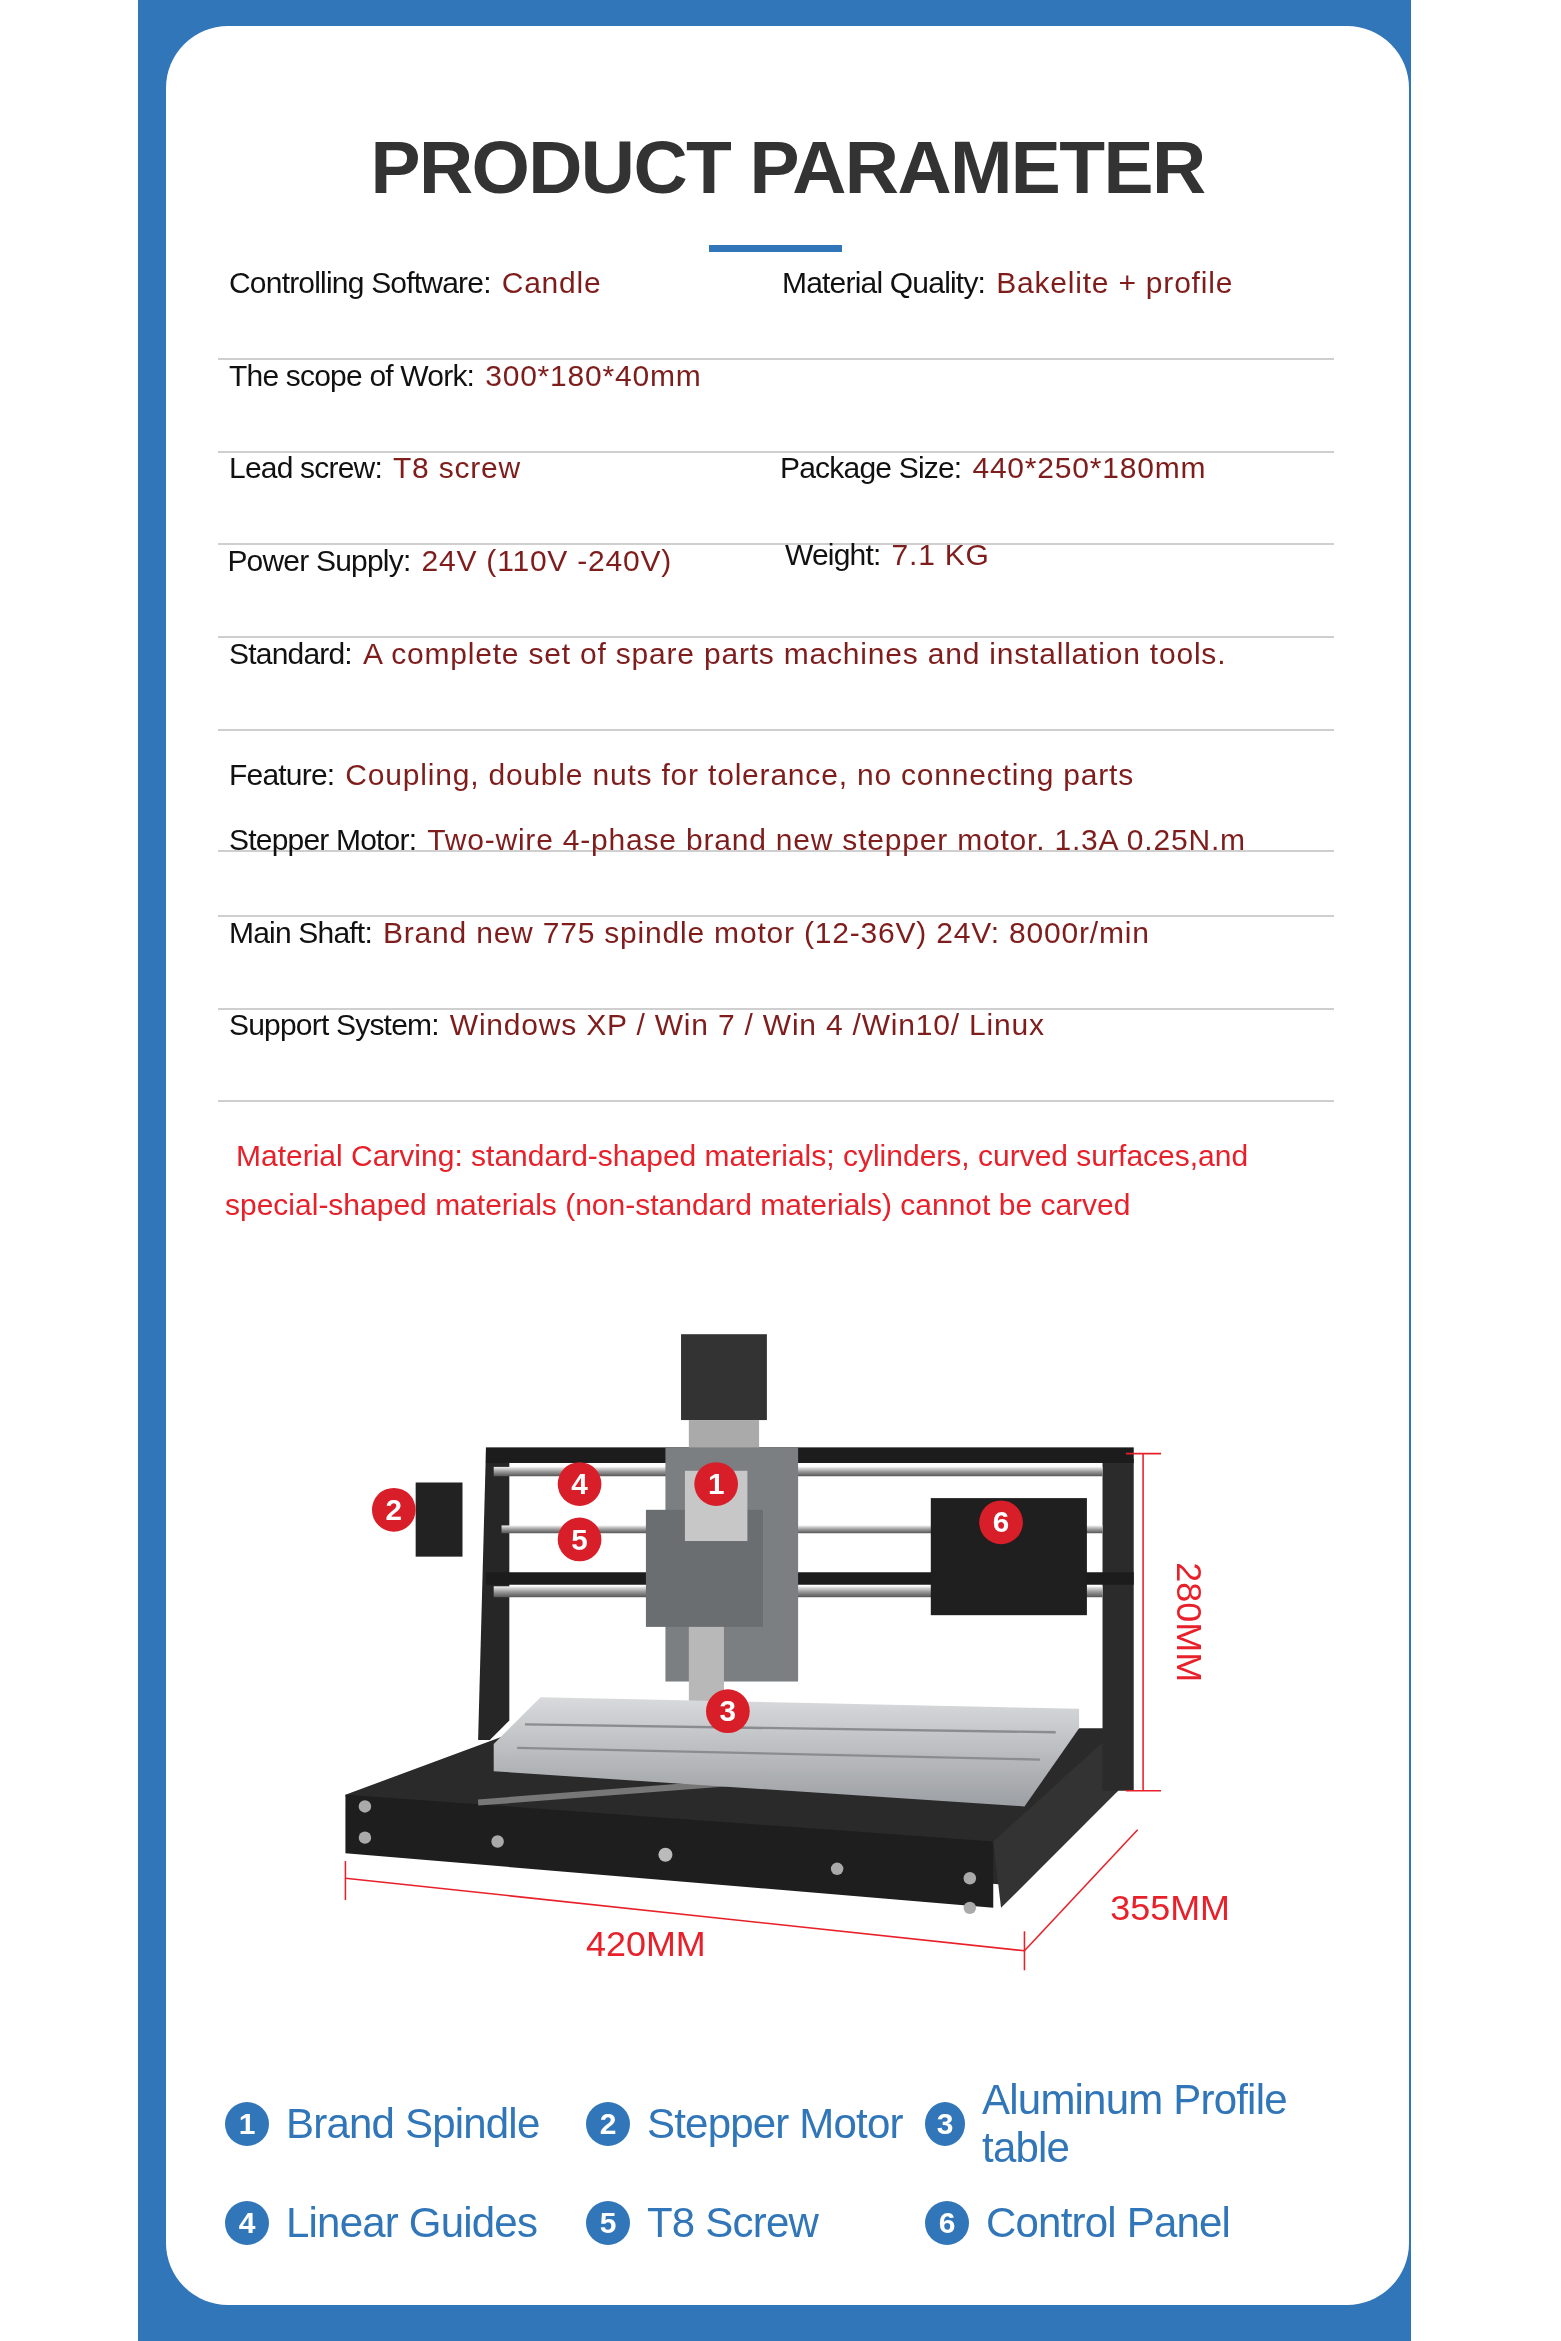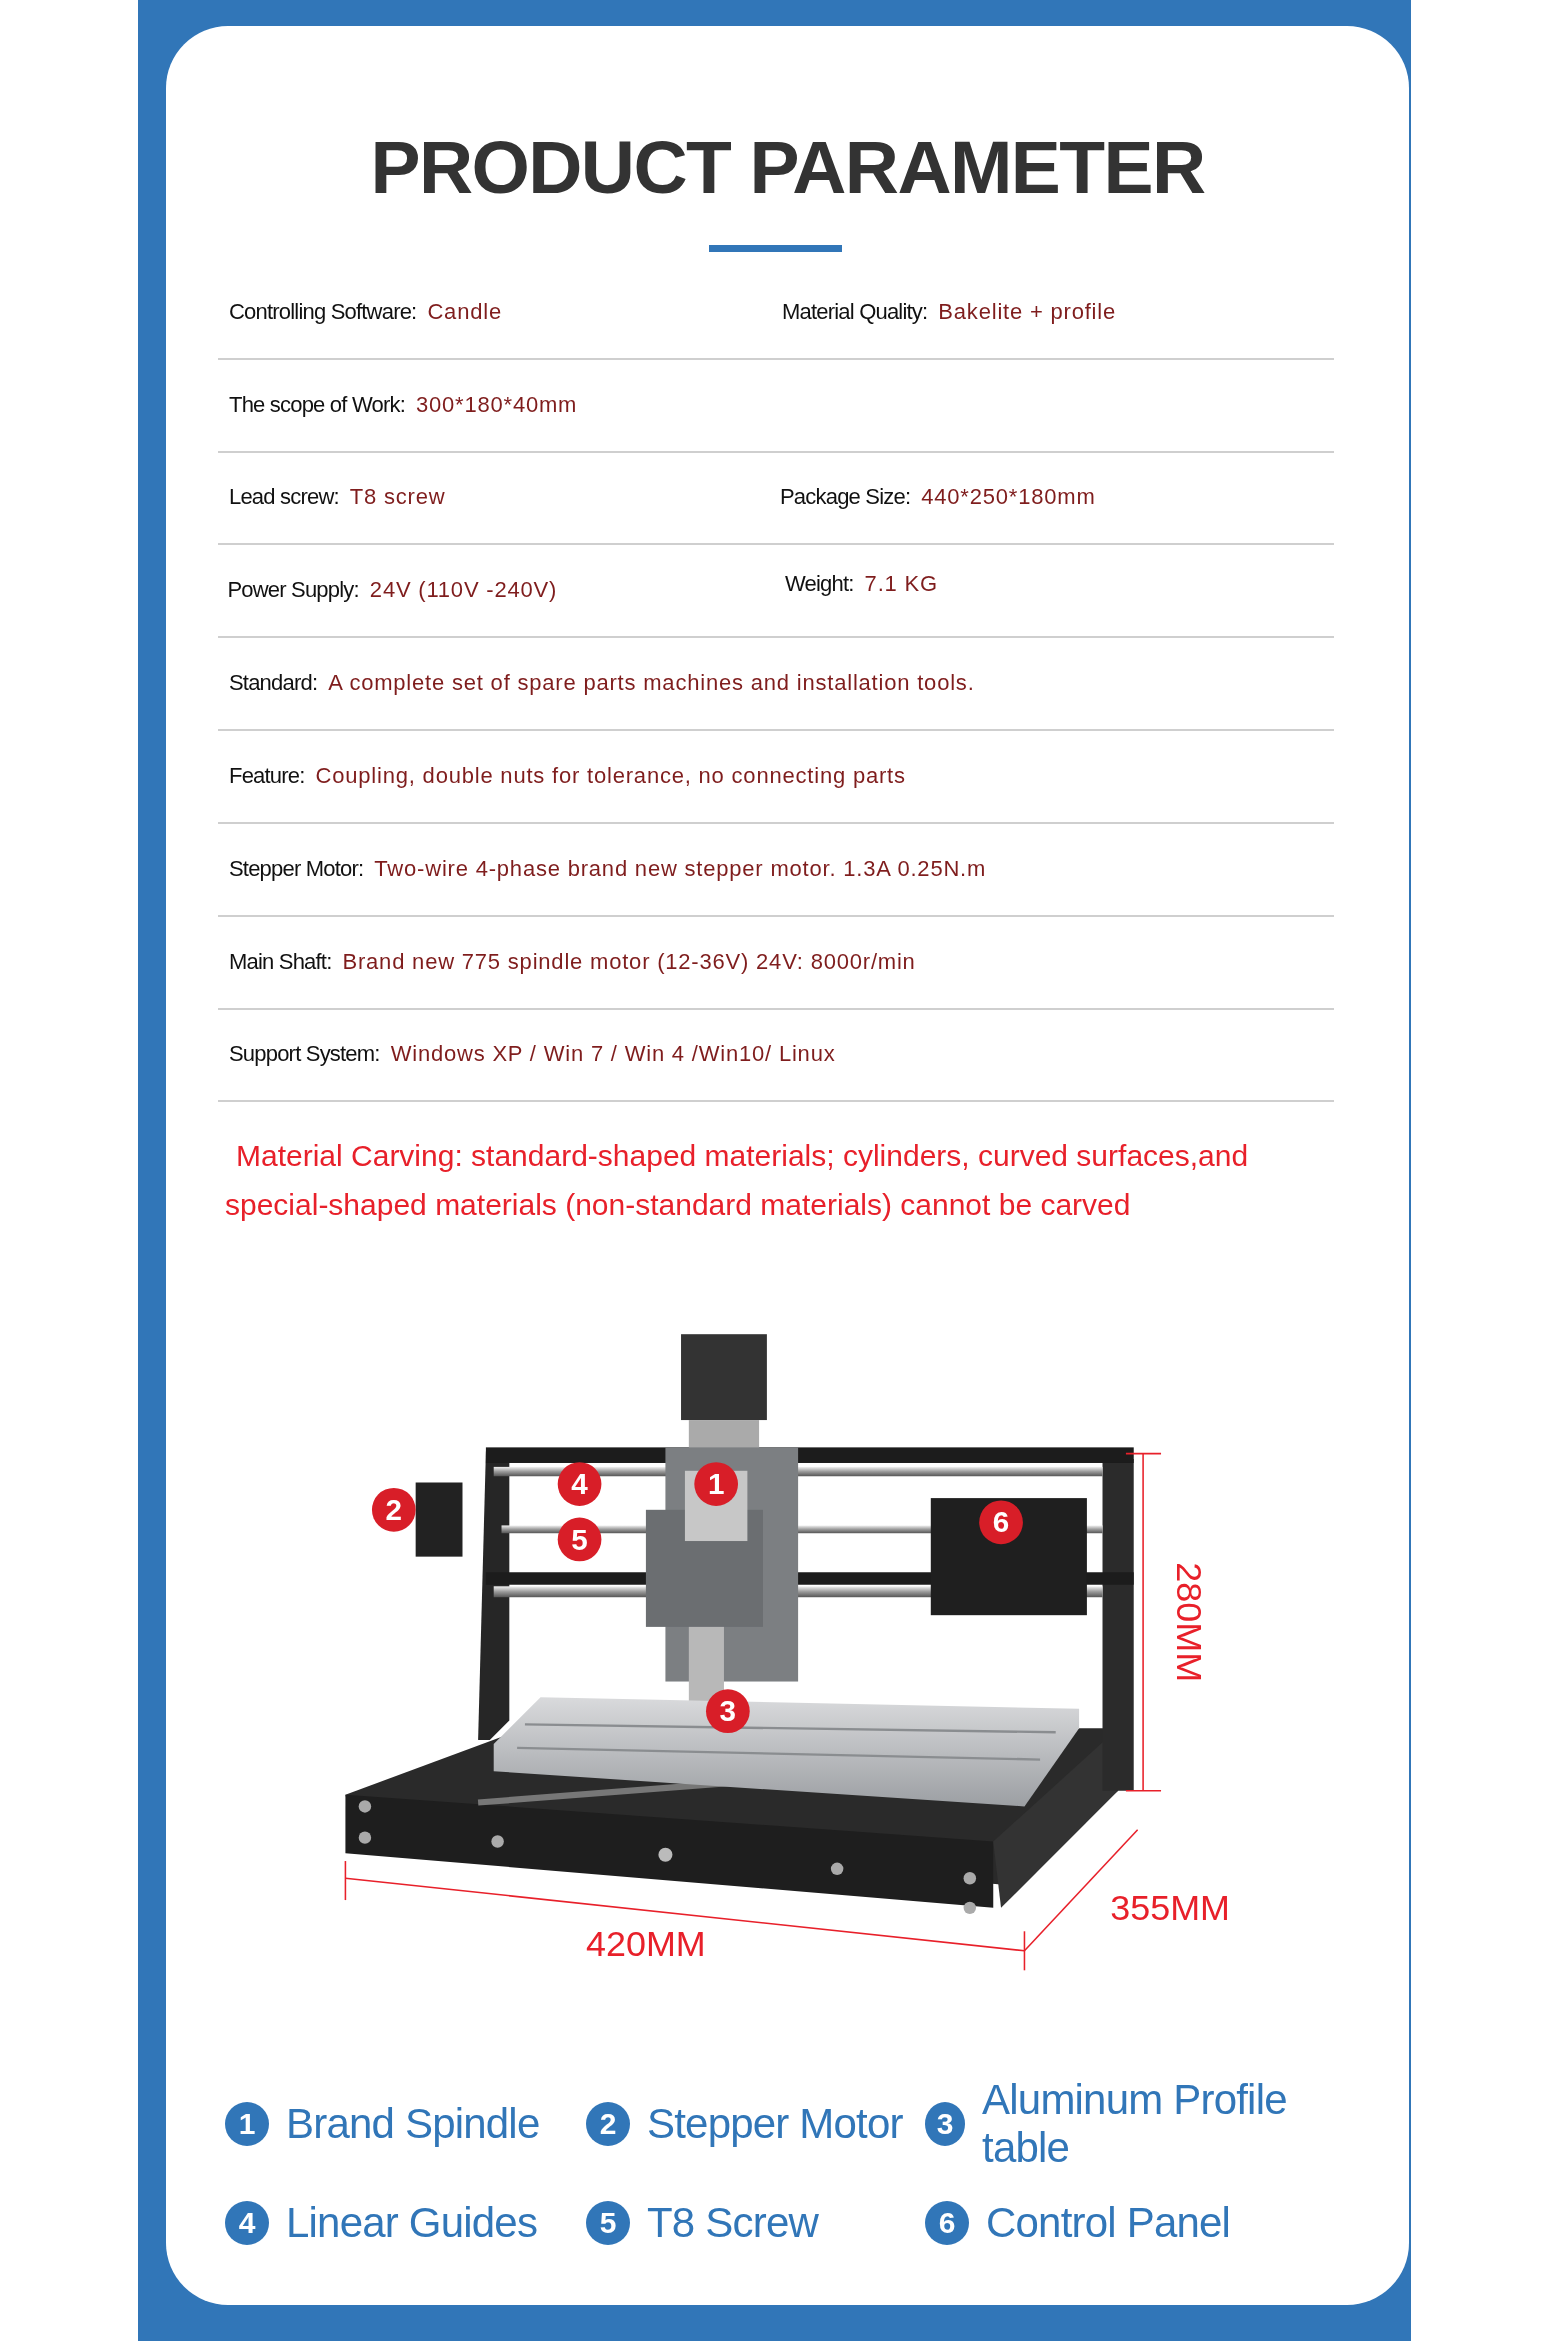--- a/index.html
+++ b/index.html
@@ -2,21 +2,21 @@
 <html style="font-size:12.5px"><head>
 <meta charset="utf-8">
 <style>
   html, body { margin:0; padding:0; }
   body { width:1561px; height:2342px; background:#ffffff; position:relative; overflow:hidden; font-family:"Liberation Sans", sans-serif; }
   .blue-frame { position:absolute; left:138px; top:0; width:1273px; height:2342px; background:#3176b8; }
   .card { position:absolute; left:166px; top:26px; width:1219px; height:2279px; background:#ffffff; border-radius:62px;padding-left:24px; }
   .title { position:absolute; left:0; right:0; top:98px; text-align:center; font-size:75px; font-weight:bold; color:#333333; letter-spacing:-1.6px; }
   .title-bar { position:absolute; left:543px; top:219px; width:133px; height:7px; background:#3176b8; }
   .row { position:absolute; left:52px; width:1116px; height:92px; border-bottom:2.3px solid #cfcfcf; }
-  .cell { position:absolute; top:0; height:100%; display:flex; align-items:center; font-size:22px; color:#1a1a1a; white-space:nowrap; }
+  .cell { position:absolute; top:0; height:100%; display:flex; font-size:30px; color:#1a1a1a; white-space:nowrap; }
   .cell .k { color:#111; letter-spacing:-0.8px; }
   .cell .v { color:#7f1d1d; font-weight:300; margin-left:11px; letter-spacing:0.8px; }
   .note { position:absolute; left:59px; top:1105px; width:1124px; font-size:30px; line-height:49px; color:#e8202a; }
   .note b { font-weight:normal;margin-left:11px; }
   .machine { position:absolute; left:156px; top:1265px; width:921px; height:703px; }
   .legend-row { position:absolute; left:59px; width:1124px; height:55px; }
   .legend-item { position:absolute; top:0; display:flex; align-items:center; height:55px; }
   .legend-num { width:44px; height:44px; border-radius:50%; background:#3176b8; color:#fff; font-weight:bold; font-size:30px; display:flex; align-items:center; justify-content:center; margin-right:17px; }
   .legend-label { color:#3176b8; font-size:42px; letter-spacing:-0.8px; }
 </style>
@@ -65,21 +65,21 @@
         <span class="v">7.1 KG</span>
       </div>
   </div>
 
   <div class="row" style="top:611px">
     <div class="cell" style="left:11px">
         <span class="k">Standard:</span>
         <span class="v">A complete set of spare parts machines and installation tools.</span>
       </div>
   </div>
-  <div class="row" style="top:704px">
+  <div class="row" style="top:732px">
     <div class="cell" style="left:11px">
         <span class="k">Feature:</span>
         <span class="v">Coupling, double nuts for tolerance, no connecting parts</span>
       </div>
   </div>
   <div class="row" style="top:797px">
     <div class="cell" style="left:11px">
         <span class="k">Stepper Motor:</span>
         <span class="v">Two-wire 4-phase brand new stepper motor. 1.3A 0.25N.m</span>
       </div>

